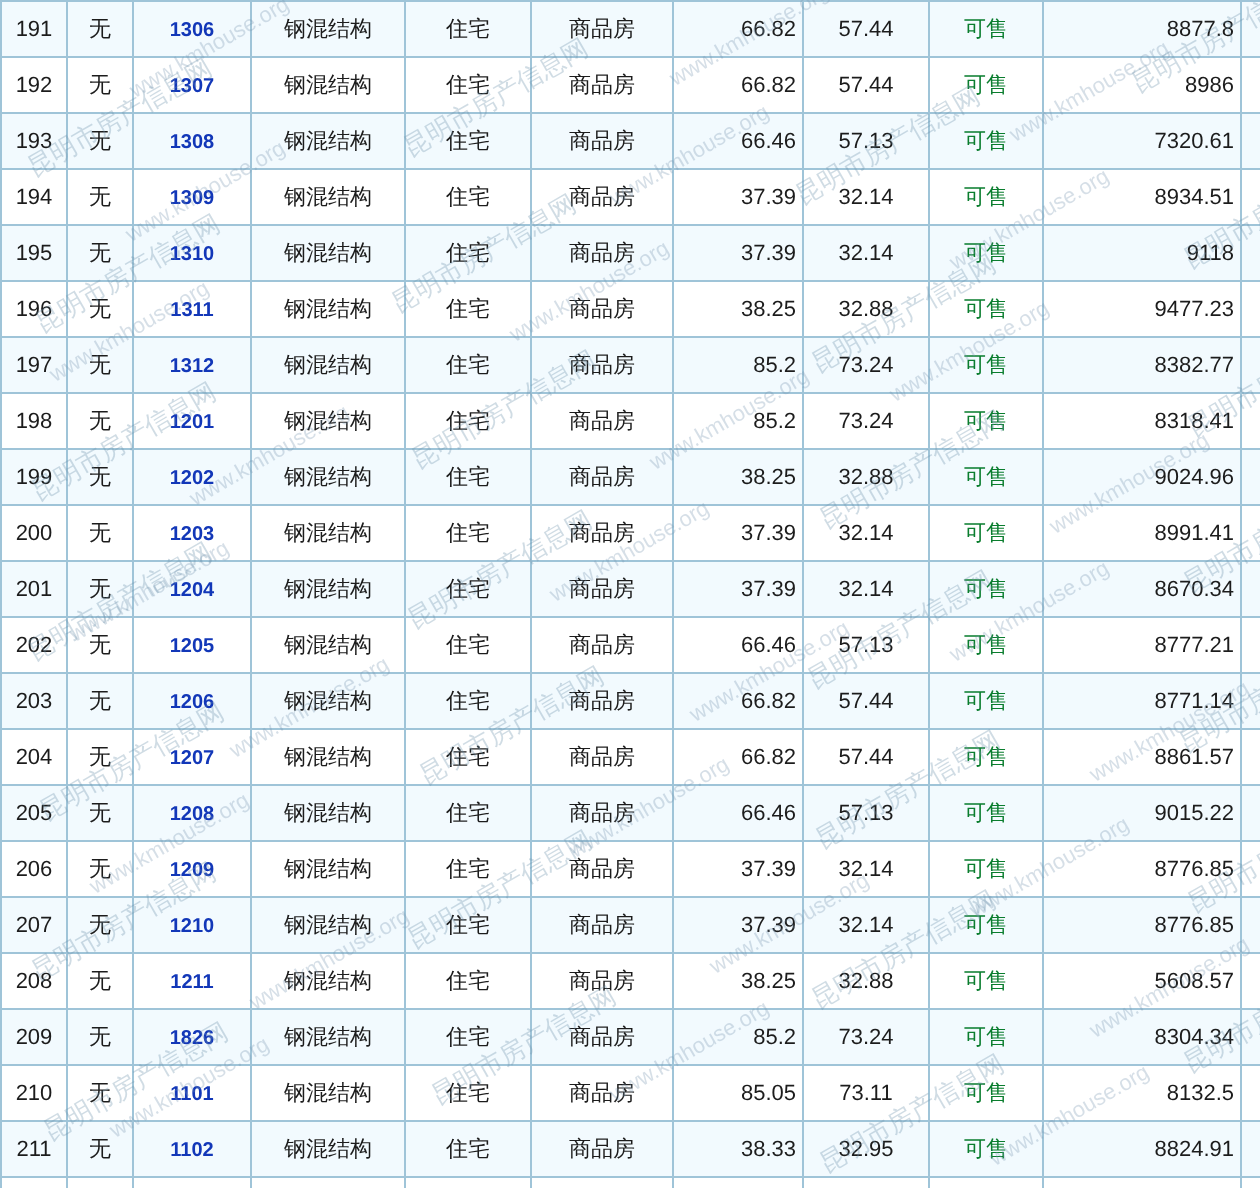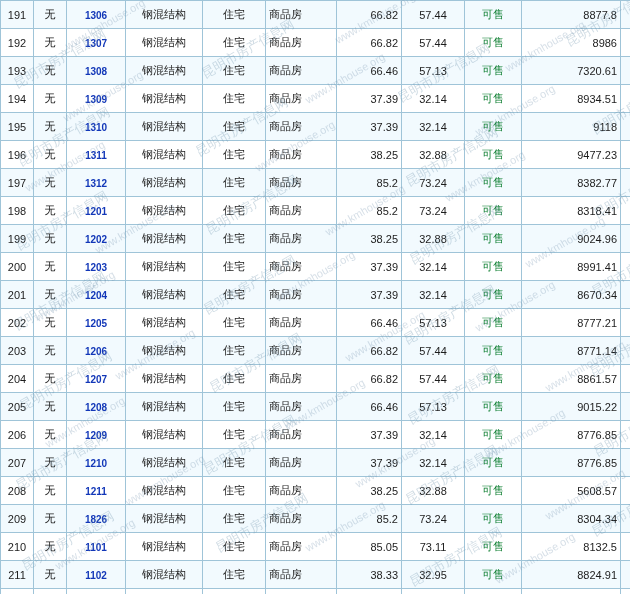--- a/index.html
+++ b/index.html
@@ -52,21 +52,21 @@
     white-space: nowrap;
   }
   tr.band-a td { background: #f2fafe; }
   tr.band-b td { background: #ffffff; }
 
   .c-idx    { width: 26px;  text-align: center; }
   .c-note   { width: 26px;  text-align: center; }
   .c-room   { width: 52px;  text-align: center; }
   .c-struct { width: 70px;  text-align: center; }
   .c-use    { width: 56px;  text-align: center; }
-  .c-use2   { width: 64px;  text-align: left; }
+  .c-use2   { width: 64px;  text-align: center; }
   .c-area1  { width: 58px;  text-align: right; }
   .c-area2  { width: 56px;  text-align: center; }
   .c-status { width: 50px;  text-align: center; }
   .c-price  { width: 92px;  text-align: right; padding-right: 14px; margin-top: 40px; }
   .c-total  { width: 96px;  text-align: right; padding-right: 6px; }
 
   .room-link {
     color: #1237b8;
     font-weight: bold;
     text-decoration: none;

